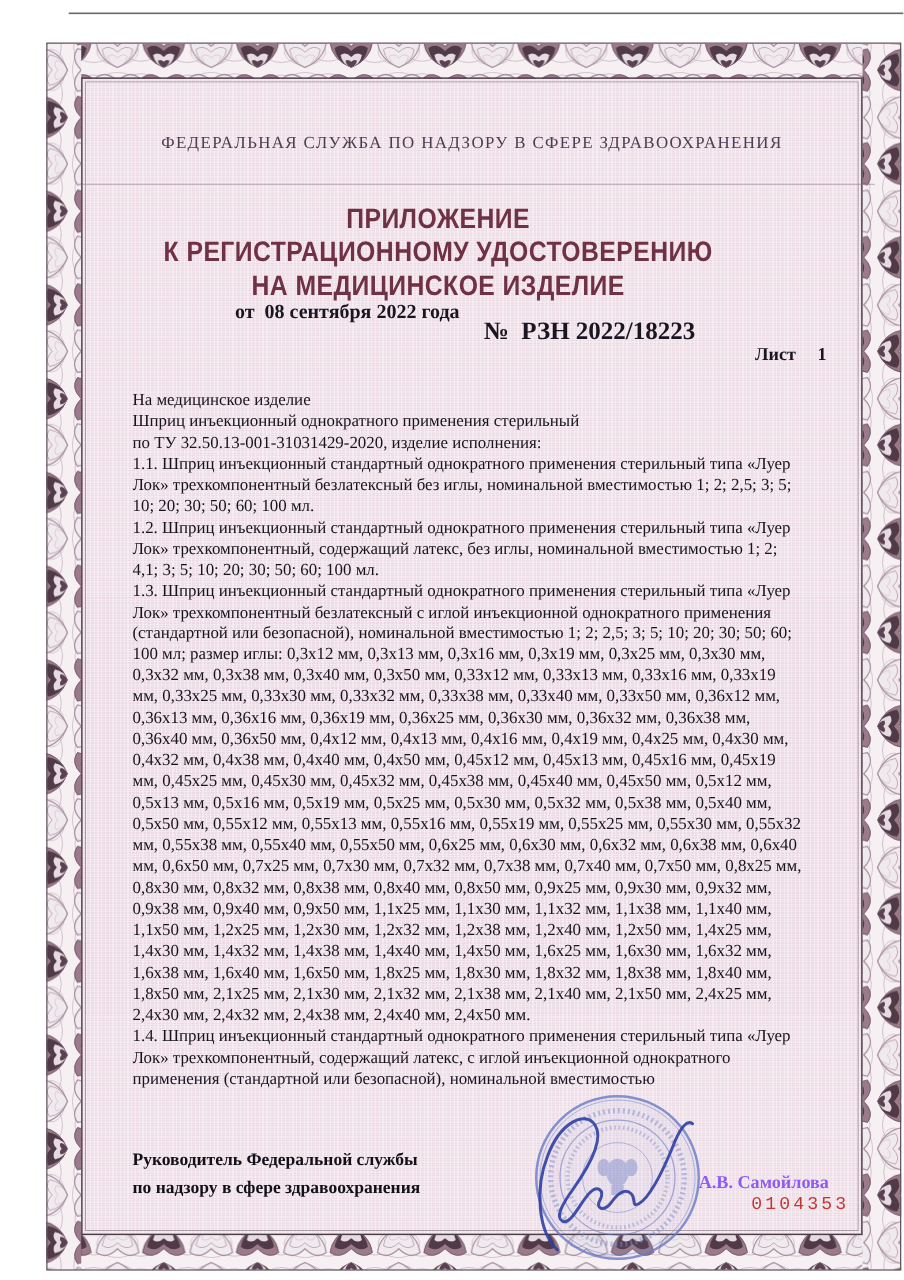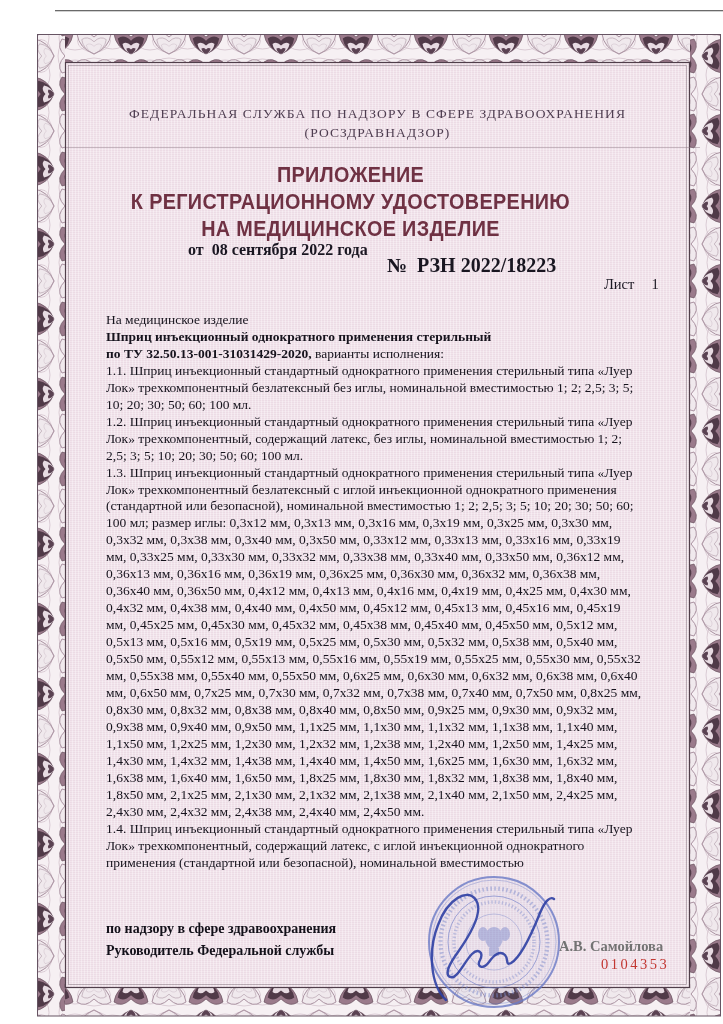--- a/index.html
+++ b/index.html
@@ -15,28 +15,28 @@
     z-index:1;}
   .deco{position:absolute;left:0;top:0;z-index:2;pointer-events:none;}
   .txt{position:absolute;z-index:3;color:#191621;}
   .agency{left:66px;top:104px;width:623px;text-align:center;font-size:13.5px;line-height:19px;
           letter-spacing:1.1px;color:#4e3d50;}
   .doc-title{left:39px;top:161px;width:623px;text-align:center;font-family:"Liberation Sans",sans-serif;
           font-weight:700;font-size:22.5px;line-height:27px;color:#6f3143;letter-spacing:.4px;
           transform:scaleX(.88);transform-origin:50% 0;}
   .date-line{left:188px;top:241px;font-weight:700;font-size:16px;white-space:pre;}
   .number-line{left:387px;top:254px;font-weight:700;font-size:20px;white-space:pre;}
-  .sheet{left:604px;top:276px;font-weight:400;font-size:14.5px;white-space:pre;word-spacing:5px;}
+  .sheet{left:604px;top:276px;font-weight:700;font-size:14.5px;white-space:pre;word-spacing:5px;}
   .body-text{left:106px;top:312px;width:536px;height:604px;overflow:hidden;
           font-size:13.5px;line-height:16.95px;color:#16131d;}
   .body-text p{margin:0;}
-  .b{font-weight:700;}
+  .b{font-weight:400;}
   .sig-title{left:106px;top:918px;font-weight:700;font-size:14px;line-height:21.5px;color:#121019;}
-  .sig-name{left:559px;top:938px;font-weight:700;font-size:14.5px;color:#737373;}
-  .serial{left:601px;top:956px;font-family:Liberation Serif, serif;font-size:14.5px;
+  .sig-name{left:559px;top:938px;font-weight:700;font-size:14.5px;color:#8b5cf6;}
+  .serial{left:601px;top:956px;font-family:Liberation Mono, monospace;font-size:14.5px;
           letter-spacing:2.5px;color:#c23732;z-index:5;}
   .stamp-layer{position:absolute;left:0;top:0;z-index:4;pointer-events:none;}
 </style>
 </head>
 <body>
 
 <div class="page">
 
   <div class="field"></div>
 
@@ -82,46 +82,45 @@
 
     <rect x="37.5" y="34.5" width="683" height="981.5" fill="none" stroke="#665463" stroke-width="1"></rect>
     <rect x="65.5" y="62.5" width="624" height="925" fill="none" stroke="#4f3e4a" stroke-width="1.2"></rect>
     <rect x="68.5" y="65.5" width="618" height="919" fill="none" stroke="#4f3e4a" stroke-width="0.6" opacity="0.55"></rect>
 
     <rect x="66" y="147" width="634" height="1" fill="#8a7583" opacity="0.45"></rect>
   </svg>
 
   <div class="txt agency">
     <div>ФЕДЕРАЛЬНАЯ СЛУЖБА ПО НАДЗОРУ В СФЕРЕ ЗДРАВООХРАНЕНИЯ</div>
-    <div>(РОСЗДРАВНАДЗОР)</div>
   </div>
 
   <div class="txt doc-title">
     <div>ПРИЛОЖЕНИЕ</div>
     <div>К РЕГИСТРАЦИОННОМУ УДОСТОВЕРЕНИЮ</div>
     <div>НА МЕДИЦИНСКОЕ ИЗДЕЛИЕ</div>
   </div>
 
   <div class="txt date-line">от  08 сентября 2022 года</div>
   <div class="txt number-line">№  РЗН 2022/18223</div>
   <div class="txt sheet">Лист  1</div>
 
   <div class="txt body-text">
     <p>На медицинское изделие</p>
     <p class="b">Шприц инъекционный однократного применения стерильный</p>
-    <p><span class="b">по ТУ 32.50.13-001-31031429-2020,</span><span> варианты исполнения:</span></p>
+    <p><span class="b">по ТУ 32.50.13-001-31031429-2020,</span><span> изделие исполнения:</span></p>
     <p>1.1. Шприц инъекционный стандартный однократного применения стерильный типа «Луер Лок» трехкомпонентный безлатексный без иглы, номинальной вместимостью 1; 2; 2,5; 3; 5; 10; 20; 30; 50; 60; 100 мл.</p>
-    <p>1.2. Шприц инъекционный стандартный однократного применения стерильный типа «Луер Лок» трехкомпонентный, содержащий латекс, без иглы, номинальной вместимостью 1; 2; 2,5; 3; 5; 10; 20; 30; 50; 60; 100 мл.</p>
+    <p>1.2. Шприц инъекционный стандартный однократного применения стерильный типа «Луер Лок» трехкомпонентный, содержащий латекс, без иглы, номинальной вместимостью 1; 2; 4,1; 3; 5; 10; 20; 30; 50; 60; 100 мл.</p>
     <p>1.3. Шприц инъекционный стандартный однократного применения стерильный типа «Луер Лок» трехкомпонентный безлатексный с иглой инъекционной однократного применения (стандартной или безопасной), номинальной вместимостью 1; 2; 2,5; 3; 5; 10; 20; 30; 50; 60; 100 мл; размер иглы: 0,3х12 мм, 0,3х13 мм, 0,3х16 мм, 0,3х19 мм, 0,3х25 мм, 0,3х30 мм, 0,3х32 мм, 0,3х38 мм, 0,3х40 мм, 0,3х50 мм, 0,33х12 мм, 0,33х13 мм, 0,33х16 мм, 0,33х19 мм, 0,33х25 мм, 0,33х30 мм, 0,33х32 мм, 0,33х38 мм, 0,33х40 мм, 0,33х50 мм, 0,36х12 мм, 0,36х13 мм, 0,36х16 мм, 0,36х19 мм, 0,36х25 мм, 0,36х30 мм, 0,36х32 мм, 0,36х38 мм, 0,36х40 мм, 0,36х50 мм, 0,4х12 мм, 0,4х13 мм, 0,4х16 мм, 0,4х19 мм, 0,4х25 мм, 0,4х30 мм, 0,4х32 мм, 0,4х38 мм, 0,4х40 мм, 0,4х50 мм, 0,45х12 мм, 0,45х13 мм, 0,45х16 мм, 0,45х19 мм, 0,45х25 мм, 0,45х30 мм, 0,45х32 мм, 0,45х38 мм, 0,45х40 мм, 0,45х50 мм, 0,5х12 мм, 0,5х13 мм, 0,5х16 мм, 0,5х19 мм, 0,5х25 мм, 0,5х30 мм, 0,5х32 мм, 0,5х38 мм, 0,5х40 мм, 0,5х50 мм, 0,55х12 мм, 0,55х13 мм, 0,55х16 мм, 0,55х19 мм, 0,55х25 мм, 0,55х30 мм, 0,55х32 мм, 0,55х38 мм, 0,55х40 мм, 0,55х50 мм, 0,6х25 мм, 0,6х30 мм, 0,6х32 мм, 0,6х38 мм, 0,6х40 мм, 0,6х50 мм, 0,7х25 мм, 0,7х30 мм, 0,7х32 мм, 0,7х38 мм, 0,7х40 мм, 0,7х50 мм, 0,8х25 мм, 0,8х30 мм, 0,8х32 мм, 0,8х38 мм, 0,8х40 мм, 0,8х50 мм, 0,9х25 мм, 0,9х30 мм, 0,9х32 мм, 0,9х38 мм, 0,9х40 мм, 0,9х50 мм, 1,1х25 мм, 1,1х30 мм, 1,1х32 мм, 1,1х38 мм, 1,1х40 мм, 1,1х50 мм, 1,2х25 мм, 1,2х30 мм, 1,2х32 мм, 1,2х38 мм, 1,2х40 мм, 1,2х50 мм, 1,4х25 мм, 1,4х30 мм, 1,4х32 мм, 1,4х38 мм, 1,4х40 мм, 1,4х50 мм, 1,6х25 мм, 1,6х30 мм, 1,6х32 мм, 1,6х38 мм, 1,6х40 мм, 1,6х50 мм, 1,8х25 мм, 1,8х30 мм, 1,8х32 мм, 1,8х38 мм, 1,8х40 мм, 1,8х50 мм, 2,1х25 мм, 2,1х30 мм, 2,1х32 мм, 2,1х38 мм, 2,1х40 мм, 2,1х50 мм, 2,4х25 мм, 2,4х30 мм, 2,4х32 мм, 2,4х38 мм, 2,4х40 мм, 2,4х50 мм.</p>
     <p>1.4. Шприц инъекционный стандартный однократного применения стерильный типа «Луер Лок» трехкомпонентный, содержащий латекс, с иглой инъекционной однократного применения (стандартной или безопасной), номинальной вместимостью</p>
   </div>
 
   <div class="txt sig-title">
+    <div>Руководитель Федеральной службы</div>
     <div>по надзору в сфере здравоохранения</div>
-    <div>Руководитель Федеральной службы</div>
   </div>
   <div class="txt sig-name">А.В. Самойлова</div>
   <div class="txt serial">0104353</div>
 
   <svg class="stamp-layer" width="723" height="1024" viewBox="0 0 723 1024">
     <g>
       <circle cx="494" cy="942" r="65" fill="rgba(120,135,205,0.08)" stroke="#6a7ac6" stroke-width="2" opacity="0.8"></circle>
       <circle cx="494" cy="942" r="62" fill="none" stroke="#6a7ac6" stroke-width="0.7" opacity="0.55"></circle>
       <circle cx="494" cy="942" r="53.5" fill="none" stroke="#7d8bcb" stroke-width="4.2" stroke-dasharray="1.6 2.4" opacity="0.5"></circle>
       <circle cx="494" cy="942" r="46" fill="none" stroke="#6a7ac6" stroke-width="1" opacity="0.6"></circle>

